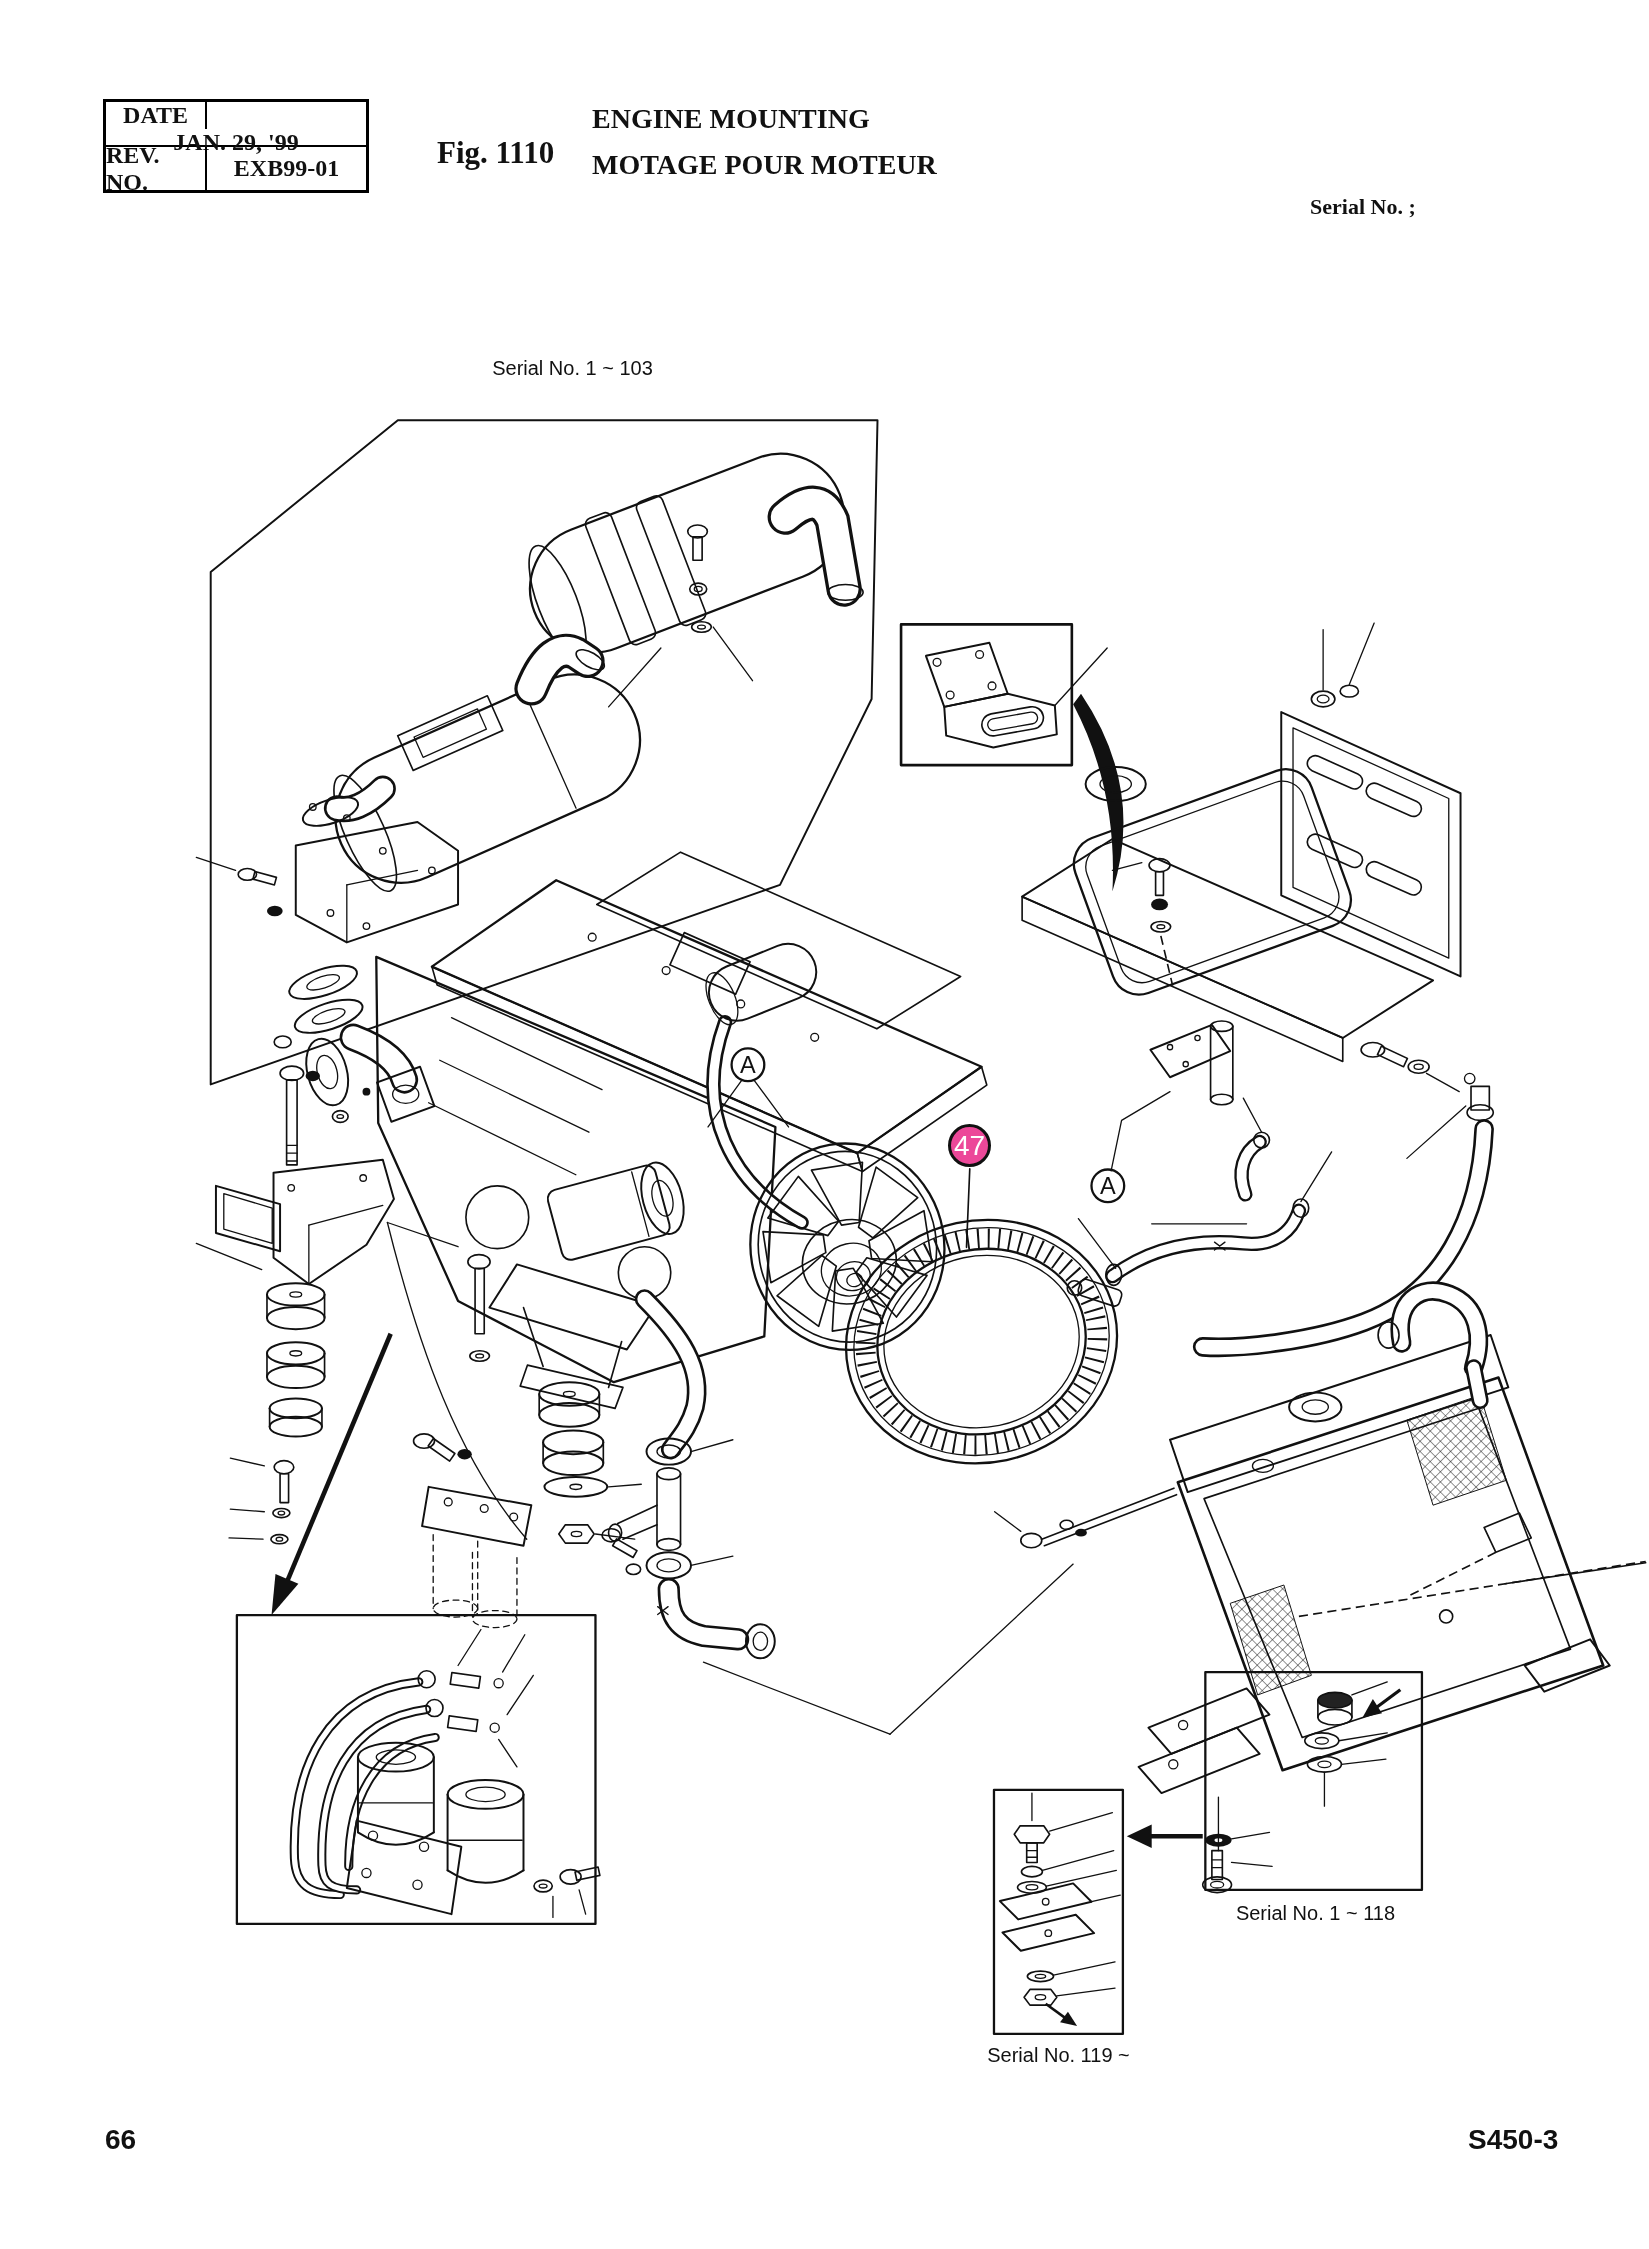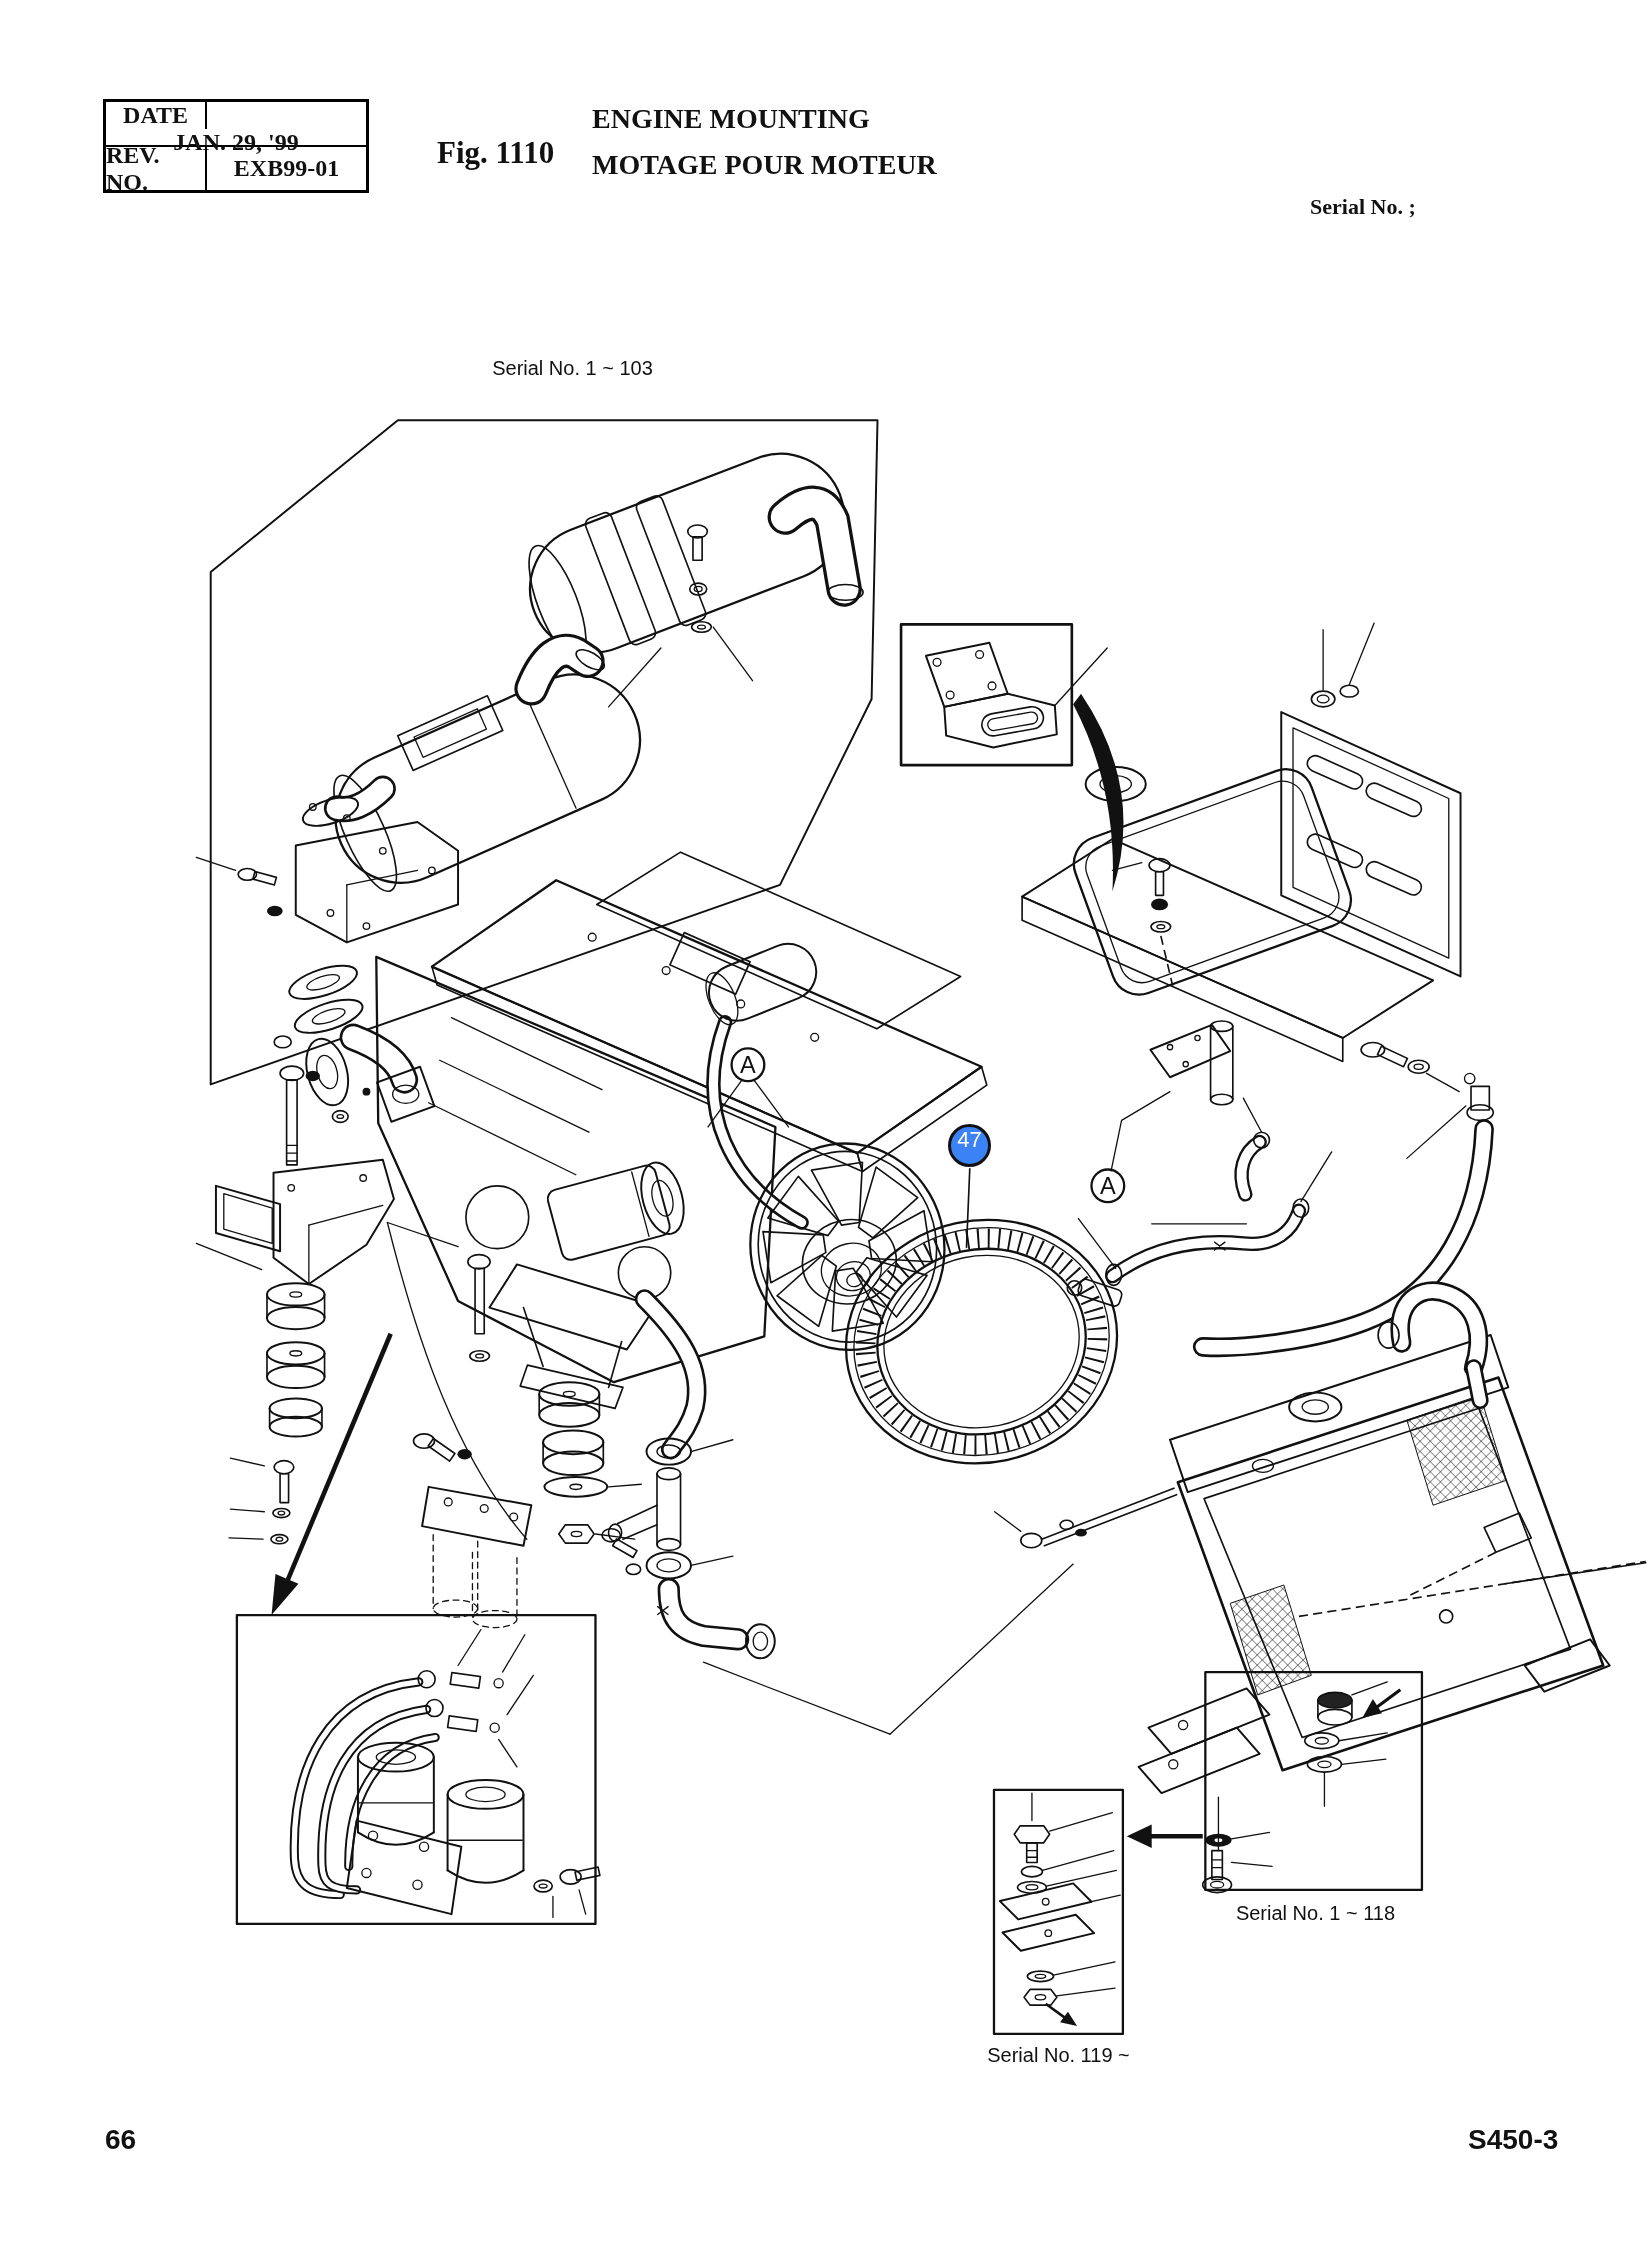--- a/index.html
+++ b/index.html
@@ -27,23 +27,23 @@
   .fig-label{left:437px;top:135px;font-family:"Liberation Serif",serif;font-weight:bold;font-size:31px;}
   .title{left:592px;top:96px;font-family:"Liberation Serif",serif;font-weight:bold;font-size:28px;line-height:46px;white-space:nowrap;}
   .serial-note{left:1310px;top:182px;font-family:"Liberation Serif",serif;font-weight:bold;font-size:22px;margin-top:12px;}
   
   .dlabel{font-size:20px;color:#111;text-align:center;width:275px;white-space:nowrap;}
   .lab103{left:435px;top:357px;}
   .lab118{left:1178px;top:1902px;}
   .lab119{left:921px;top:2044px;}
   
   .ball{left:948px;top:1124px;width:43px;height:43px;border-radius:50%;
-        background:#3b82f6;border:3.9px solid #111;box-sizing:border-box;
-        display:flex;align-items:flex-start;justify-content:center;
-        color:#fff;font-size:22px;}
+        background:#ec4899;border:3.9px solid #111;box-sizing:border-box;
+        display:flex;align-items:center;justify-content:center;
+        color:#fff;font-size:28px;}
   
   .pageno{left:105px;top:2124px;font-size:28px;font-weight:bold;text-align:right;}
   .doccode{left:1468px;top:2124px;font-size:28px;font-weight:bold;}
 </style>
 </head>
 <body>
 
 <div class="page">
 
   <svg width="1649" height="2250" viewBox="0 0 2520 3438">

